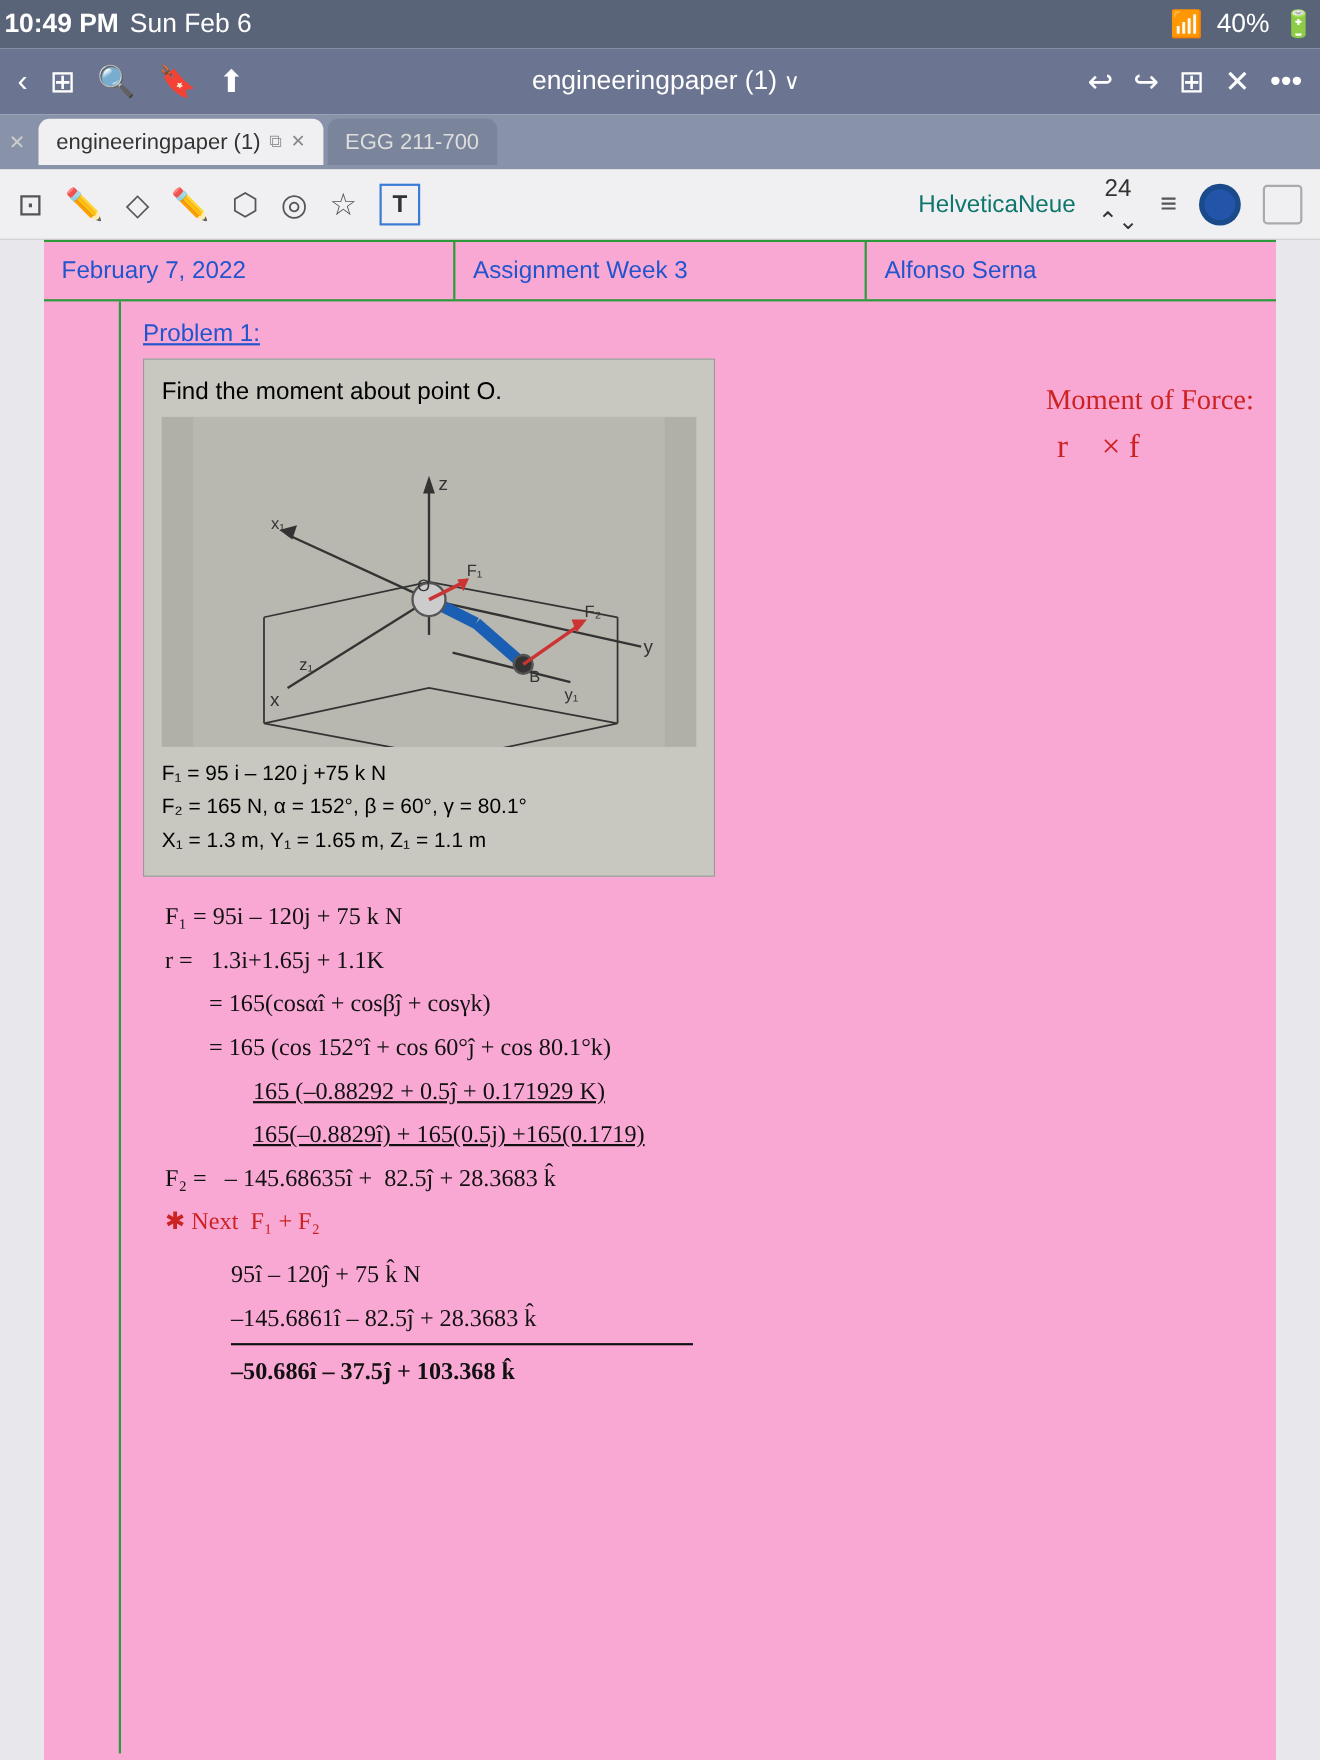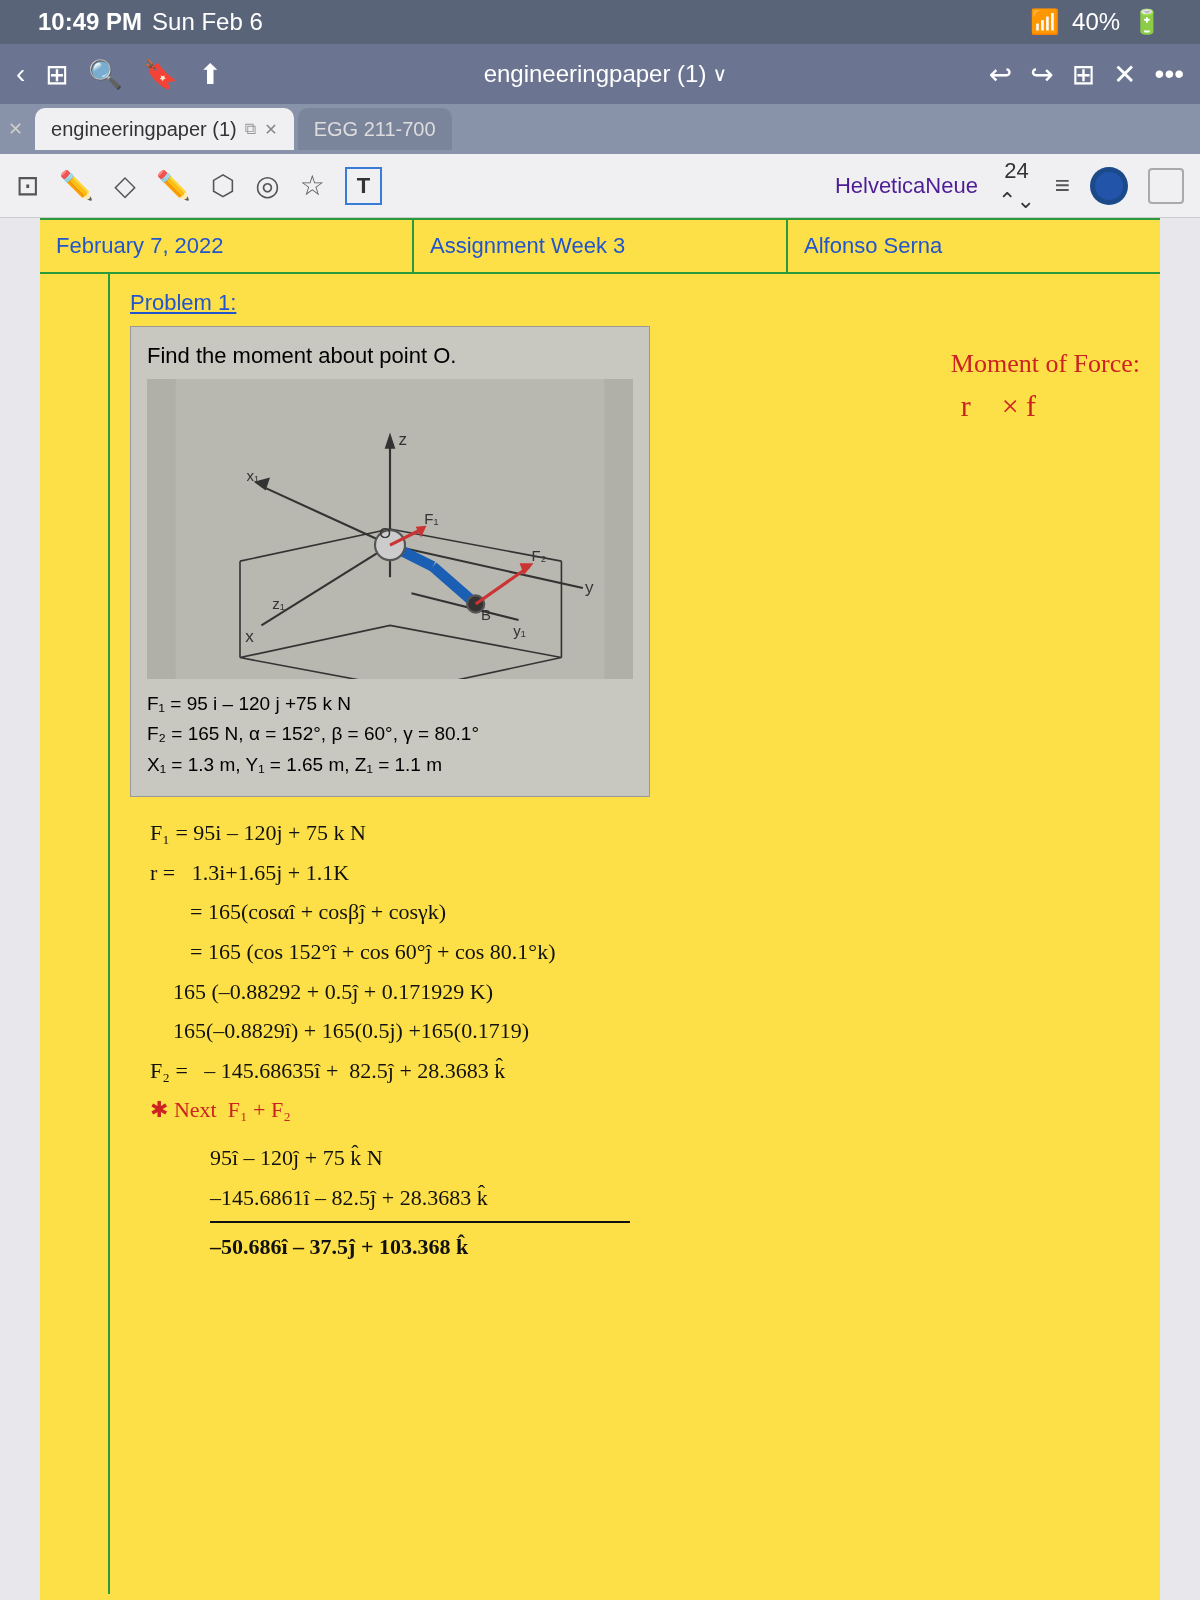--- a/index.html
+++ b/index.html
@@ -12,21 +12,21 @@
       position: relative;
     }
 
     
     .status-bar {
       background: #5a6478;
       color: white;
       display: flex;
       align-items: center;
       justify-content: space-between;
-      padding: 0 38px;
+      padding: 0 4px;
       height: 44px;
       font-size: 24px;
       font-weight: 500;
     }
     .status-bar .time { font-weight: 600; }
     .status-bar .right-icons { display: flex; align-items: center; gap: 12px; }
 
     
     .nav-bar {
       background: #6b7490;
@@ -85,21 +85,21 @@
       padding: 0 16px;
       height: 64px;
       gap: 20px;
       border-bottom: 1px solid #ccc;
     }
     .toolbar-icon { font-size: 28px; color: #555; cursor: pointer; }
     .toolbar-icon.blue { color: #4a7bc4; }
     .font-name-box {
       margin-left: auto;
       font-size: 22px;
-      color: #4c1d95;
+      color: #0f766e;
     }
     .font-size-box {
       font-size: 22px;
       color: #333;
       display: flex;
       align-items: center;
       gap: 4px;
       flex-direction: column;
     }
     .toolbar-t {
@@ -127,21 +127,21 @@
     }
     .toolbar-square {
       width: 36px;
       height: 36px;
       border: 2px solid #aaa;
       border-radius: 4px;
     }
 
     
     .page-content {
-      background: #fde047;
+      background: #f9a8d4;
       margin: 0 40px;
       position: relative;
       height: calc(1600px - 44px - 60px - 50px - 64px);
       overflow: hidden;
     }
 
     
     .page-header {
       display: flex;
       border-bottom: 2px solid #2a9a3a;
@@ -227,21 +227,21 @@
       font-family: 'Comic Sans MS', 'Chalkboard SE', cursive;
       font-size: 22px;
       line-height: 1.8;
       color: #111;
       margin-top: 8px;
       clear: both;
     }
     .handwritten .red { color: #cc2222; }
     .handwritten .line { display: block; margin-left: 20px; }
     .handwritten .indent1 { margin-left: 60px; }
-    .handwritten .indent2 { margin-left: 43px; }
+    .handwritten .indent2 { margin-left: 100px; text-decoration: underline; }
 
     .moment-note {
       position: absolute;
       top: 70px;
       right: 20px;
       color: #cc2222;
       font-family: 'Comic Sans MS', cursive;
       font-size: 26px;
       line-height: 1.5;
     }

